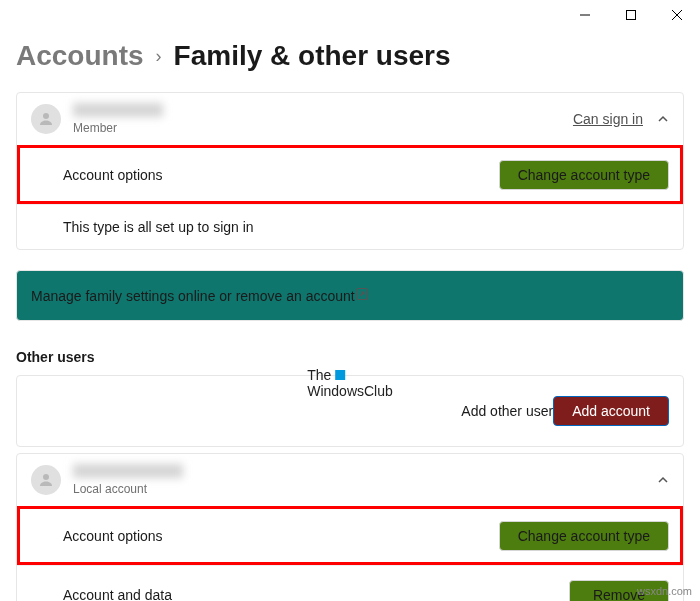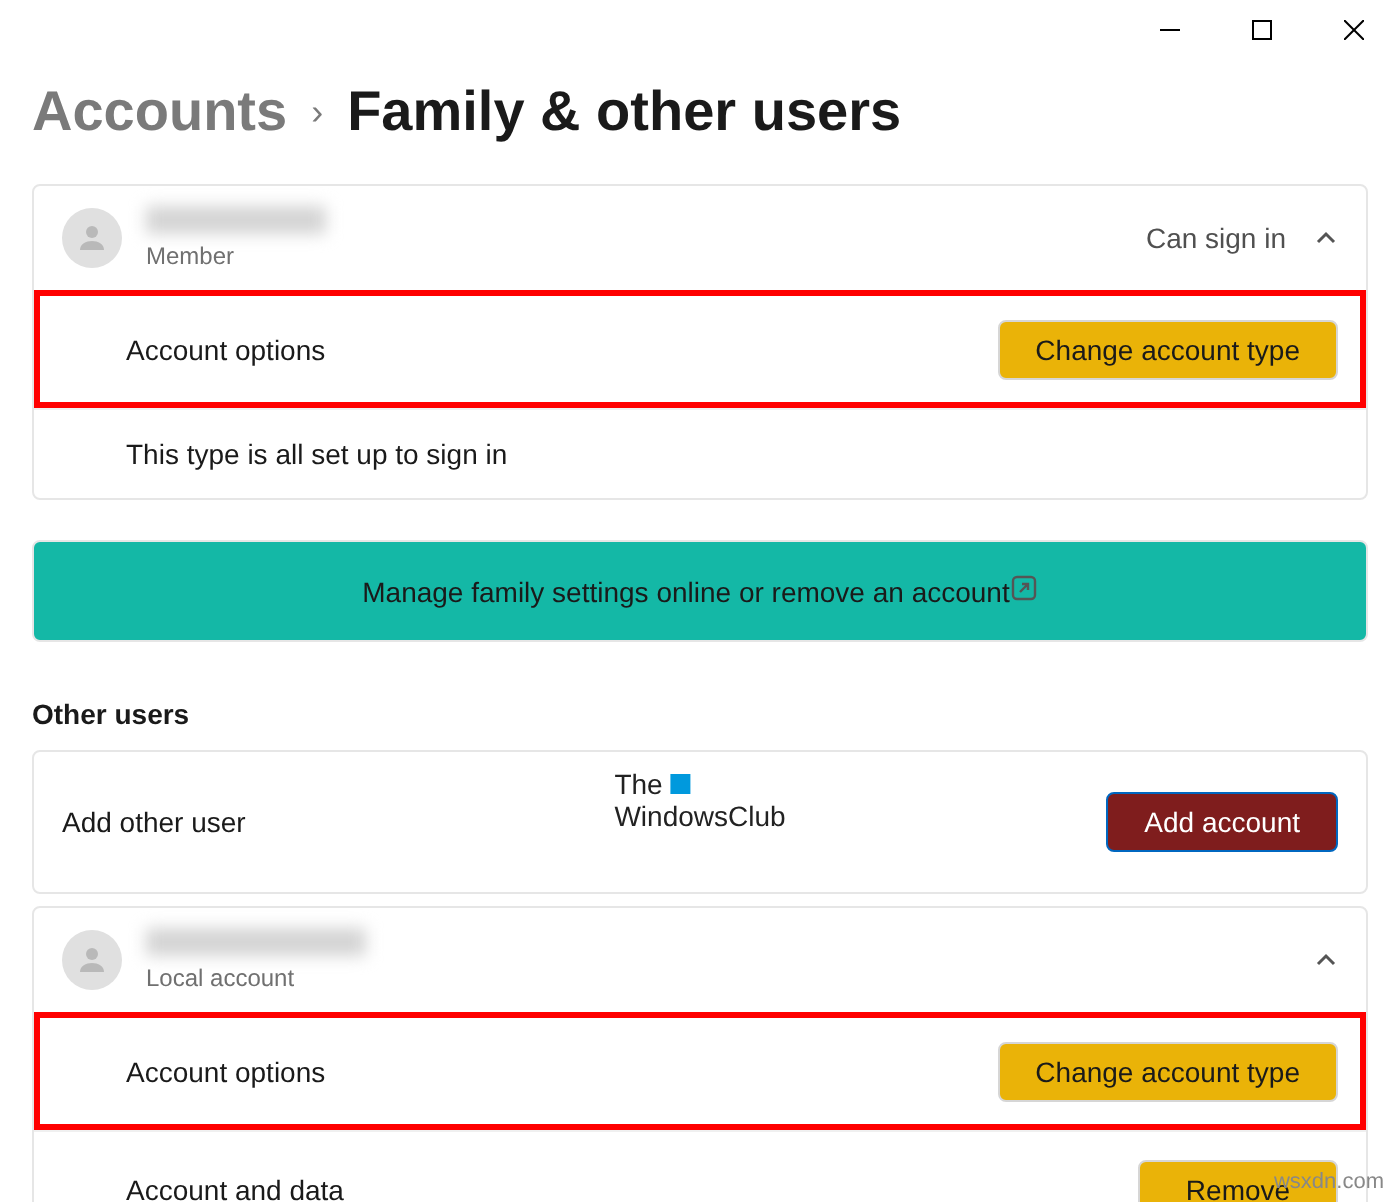--- a/index.html
+++ b/index.html
@@ -89,39 +89,40 @@
     margin-bottom: 2px;
   }
   .user-role {
     font-size: 12px;
     color: #707070;
   }
   .status-text {
     font-size: 14px;
     color: #505050;
     margin-right: 14px;
+    text-decoration: underline;
   }
   .chevron {
     display: flex;
     align-items: center;
     justify-content: center;
   }
   .sub-row {
     display: flex;
     align-items: center;
     justify-content: space-between;
     padding: 14px 14px 14px 46px;
     border-top: 1px solid #f0f0f0;
   }
   .sub-row-label {
     font-size: 14px;
     color: #1a1a1a;
   }
   .btn {
-    background: #eab308;
+    background: #4d7c0f;
     border: 1px solid #d6d6d6;
     border-radius: 4px;
     padding: 6px 18px;
     font-size: 14px;
     color: #1a1a1a;
     cursor: pointer;
     min-width: 100px;
     text-align: center;
     font-family: inherit;
   }
@@ -130,48 +131,48 @@
     border-color: #0067c0;
     color: #fff;
   }
   .red-outline {
     outline: 3px solid #ff0000;
     outline-offset: -3px;
   }
   .link-card {
     border: 1px solid #e6e6e6;
     border-radius: 4px;
-    background: #14b8a6;
+    background: #0f766e;
     padding: 16px 14px;
     display: flex;
     align-items: center;
-    justify-content: center;
+    justify-content: flex-start;
     margin-top: 4px;
     cursor: pointer;
   }
   .section-label {
     font-size: 14px;
     font-weight: 700;
     color: #1a1a1a;
     margin: 28px 0 10px 0;
   }
   .add-row {
     border: 1px solid #e6e6e6;
     border-radius: 4px;
     background: #fff;
     padding: 20px 14px;
     display: flex;
     align-items: center;
-    justify-content: space-between;
+    justify-content: flex-end;
     margin-bottom: 6px;
   }
   .watermark {
     position: absolute;
     left: 50%;
-    top: 384px;
+    top: 367px;
     transform: translateX(-50%);
     color: #222;
     font-size: 14px;
     line-height: 1.15;
     text-align: left;
     pointer-events: none;
   }
   .wm-square {
     display: inline-block;
     width: 10px;

